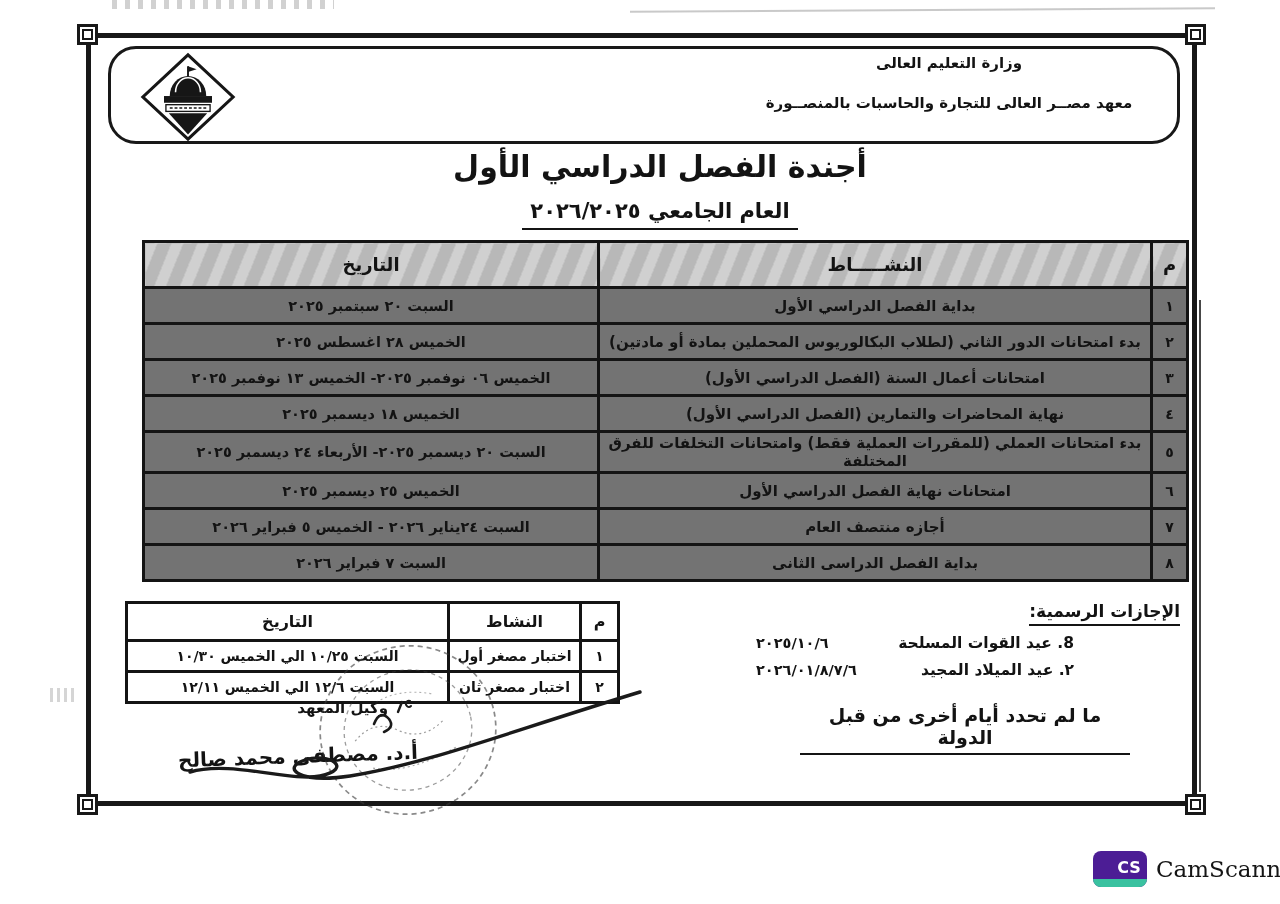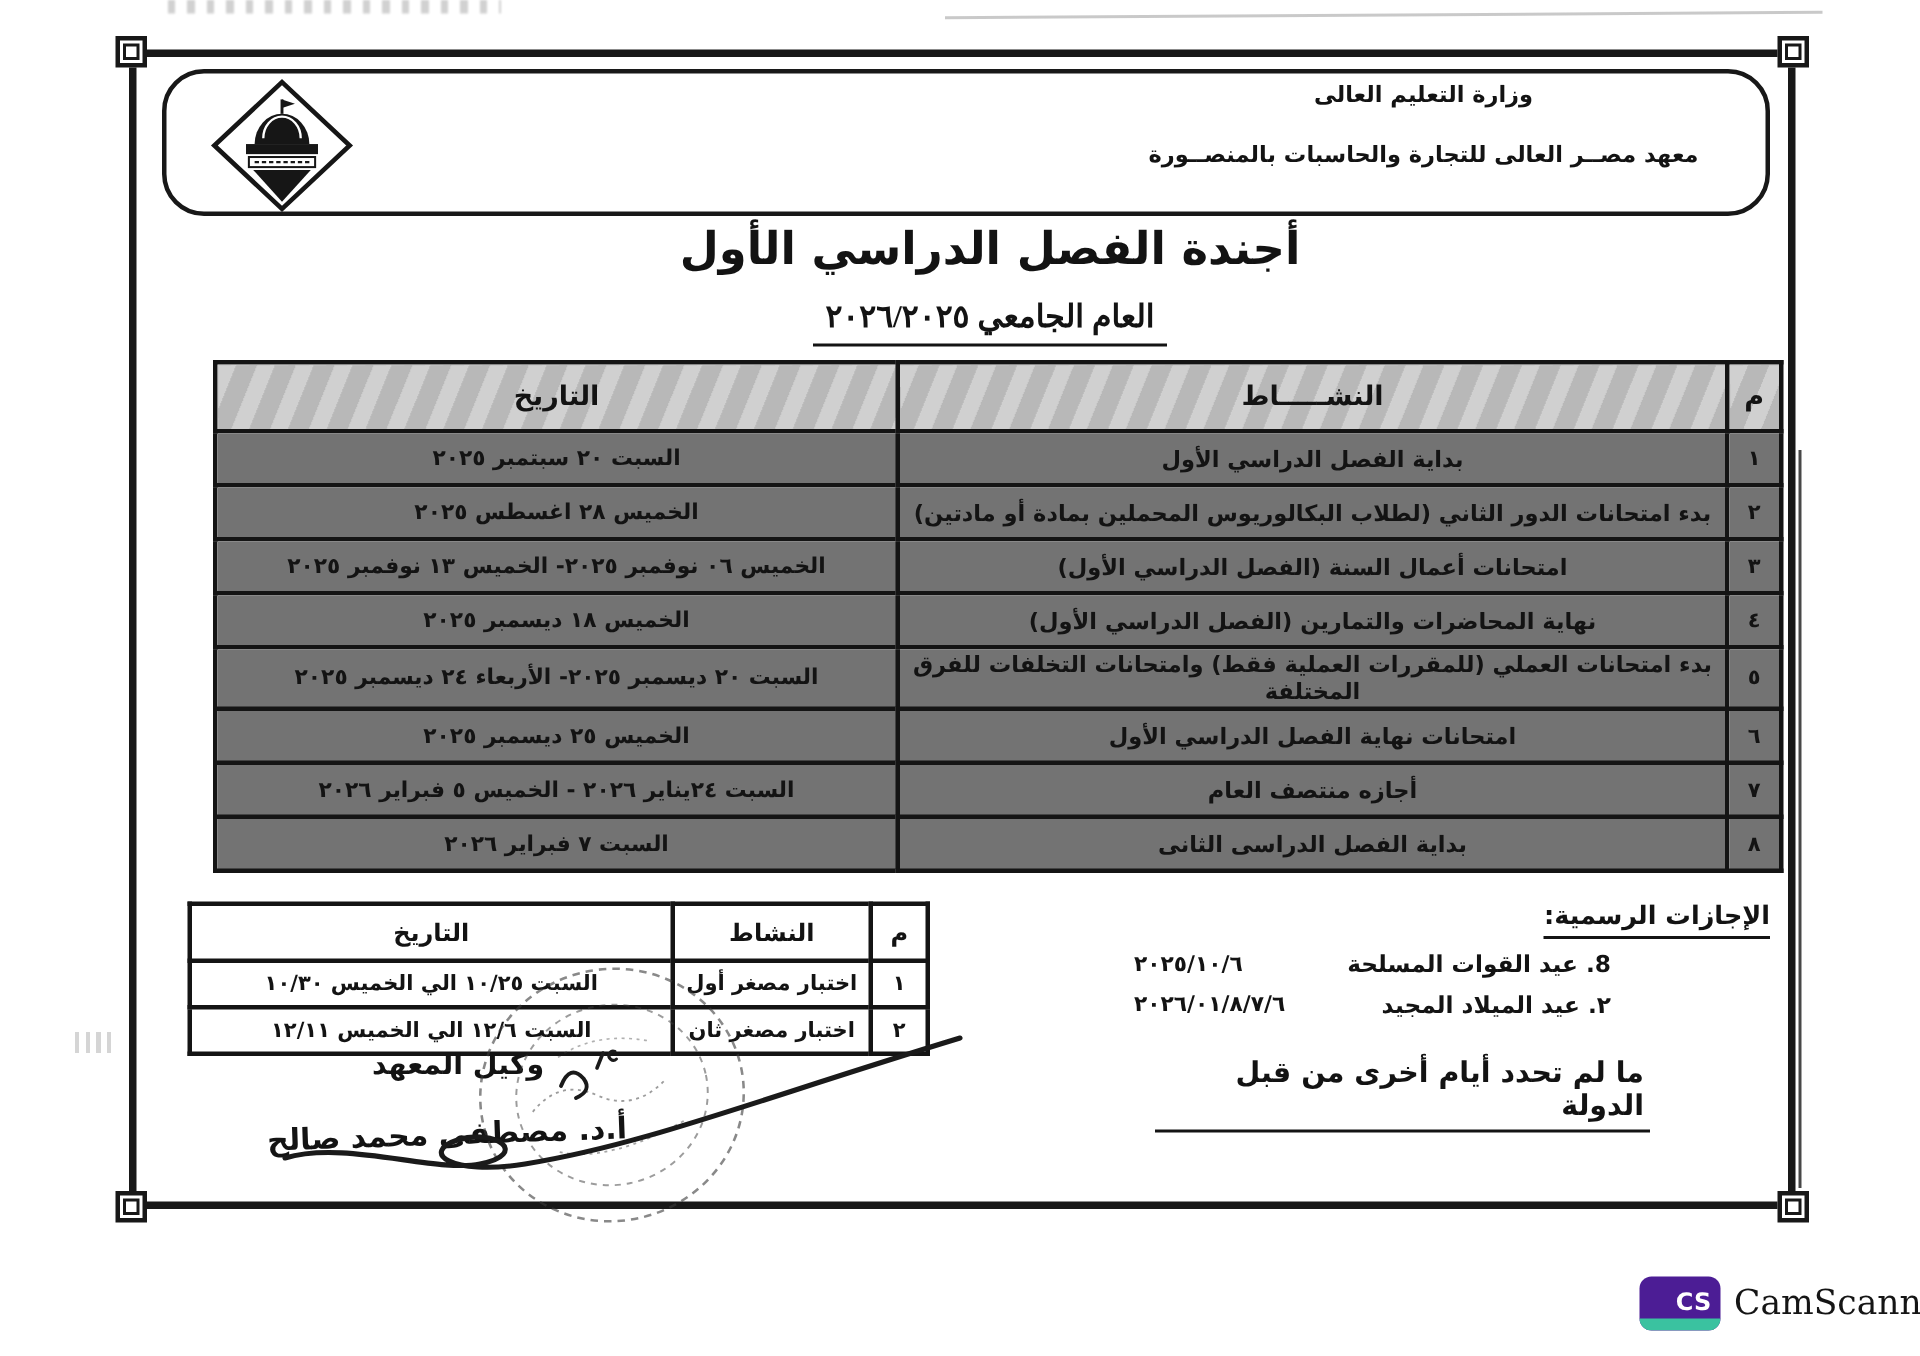--- a/index.html
+++ b/index.html
@@ -46,21 +46,21 @@
     position:absolute;left:724px;top:54px;width:450px;text-align:center;direction:rtl;
   }
   .ministry-block .l1{font-weight:700;font-size:15px;letter-spacing:.3px;}
   .ministry-block .l2{font-weight:700;font-size:15px;margin-top:22px;}
   .ministry-block .l3{font-weight:700;font-size:14px;margin-top:9px;}
   
   .doc-title{
     position:absolute;left:40px;top:149px;width:1240px;text-align:center;direction:rtl;
     font-size:30px;font-weight:700;letter-spacing:.5px;
   }
-  .doc-subtitle-wrap{position:absolute;left:40px;top:199px;width:1240px;text-align:center;direction:rtl;font-family:Liberation Serif, serif;}
+  .doc-subtitle-wrap{position:absolute;left:40px;top:199px;width:1240px;text-align:center;direction:rtl;}
   .doc-subtitle{
     display:inline-block;font-size:21px;font-weight:700;
     border-bottom:2.5px solid #141414;padding:0 8px 5px;
   }
   
   table{border-collapse:collapse;}
   .main-table{
     position:absolute;left:142px;top:240px;width:1044px;direction:rtl;
     table-layout:fixed;
   }
@@ -90,29 +90,29 @@
   
   .holidays-title{position:absolute;left:940px;top:601px;width:240px;text-align:right;direction:rtl;}
   .holidays-title span{
     display:inline-block;font-size:17px;font-weight:700;
     border-bottom:2px solid #141414;padding-bottom:3px;
   }
   .holiday-items{position:absolute;left:756px;top:634px;width:318px;direction:rtl;}
   .holiday-item{display:flex;justify-content:space-between;align-items:center;margin-bottom:9px;}
   .holiday-item .h-name{font-size:15.5px;font-weight:700;}
   .holiday-item .h-date{font-size:14.5px;font-weight:700;direction:ltr;}
-  .holidays-note-wrap{position:absolute;left:770px;top:704px;width:330px;direction:rtl;}
+  .holidays-note-wrap{position:absolute;left:800px;top:704px;width:330px;text-align:center;direction:rtl;}
   .holidays-note{
     display:inline-block;font-size:19px;font-weight:700;
     border-bottom:2.5px solid #141414;padding:0 4px 5px;
   }
   
   .sig-role{
-    position:absolute;left:248px;top:699px;width:140px;text-align:left;direction:rtl;
-    font-size:19px;font-weight:700;
+    position:absolute;left:248px;top:699px;width:140px;text-align:right;direction:rtl;
+    font-size:15px;font-weight:700;
   }
   .sig-name{
     position:absolute;left:148px;top:744px;width:300px;text-align:center;direction:rtl;
     font-size:20px;font-weight:700;transform:rotate(-2deg);
   }
   .stamp{position:absolute;left:282px;top:618px;width:252px;height:218px;pointer-events:none;}
   .signature-svg{position:absolute;left:168px;top:662px;width:486px;height:142px;pointer-events:none;}
   
   .cam-footer{position:absolute;left:1093px;top:851px;display:flex;align-items:center;gap:9px;}
   .cs-badge{

